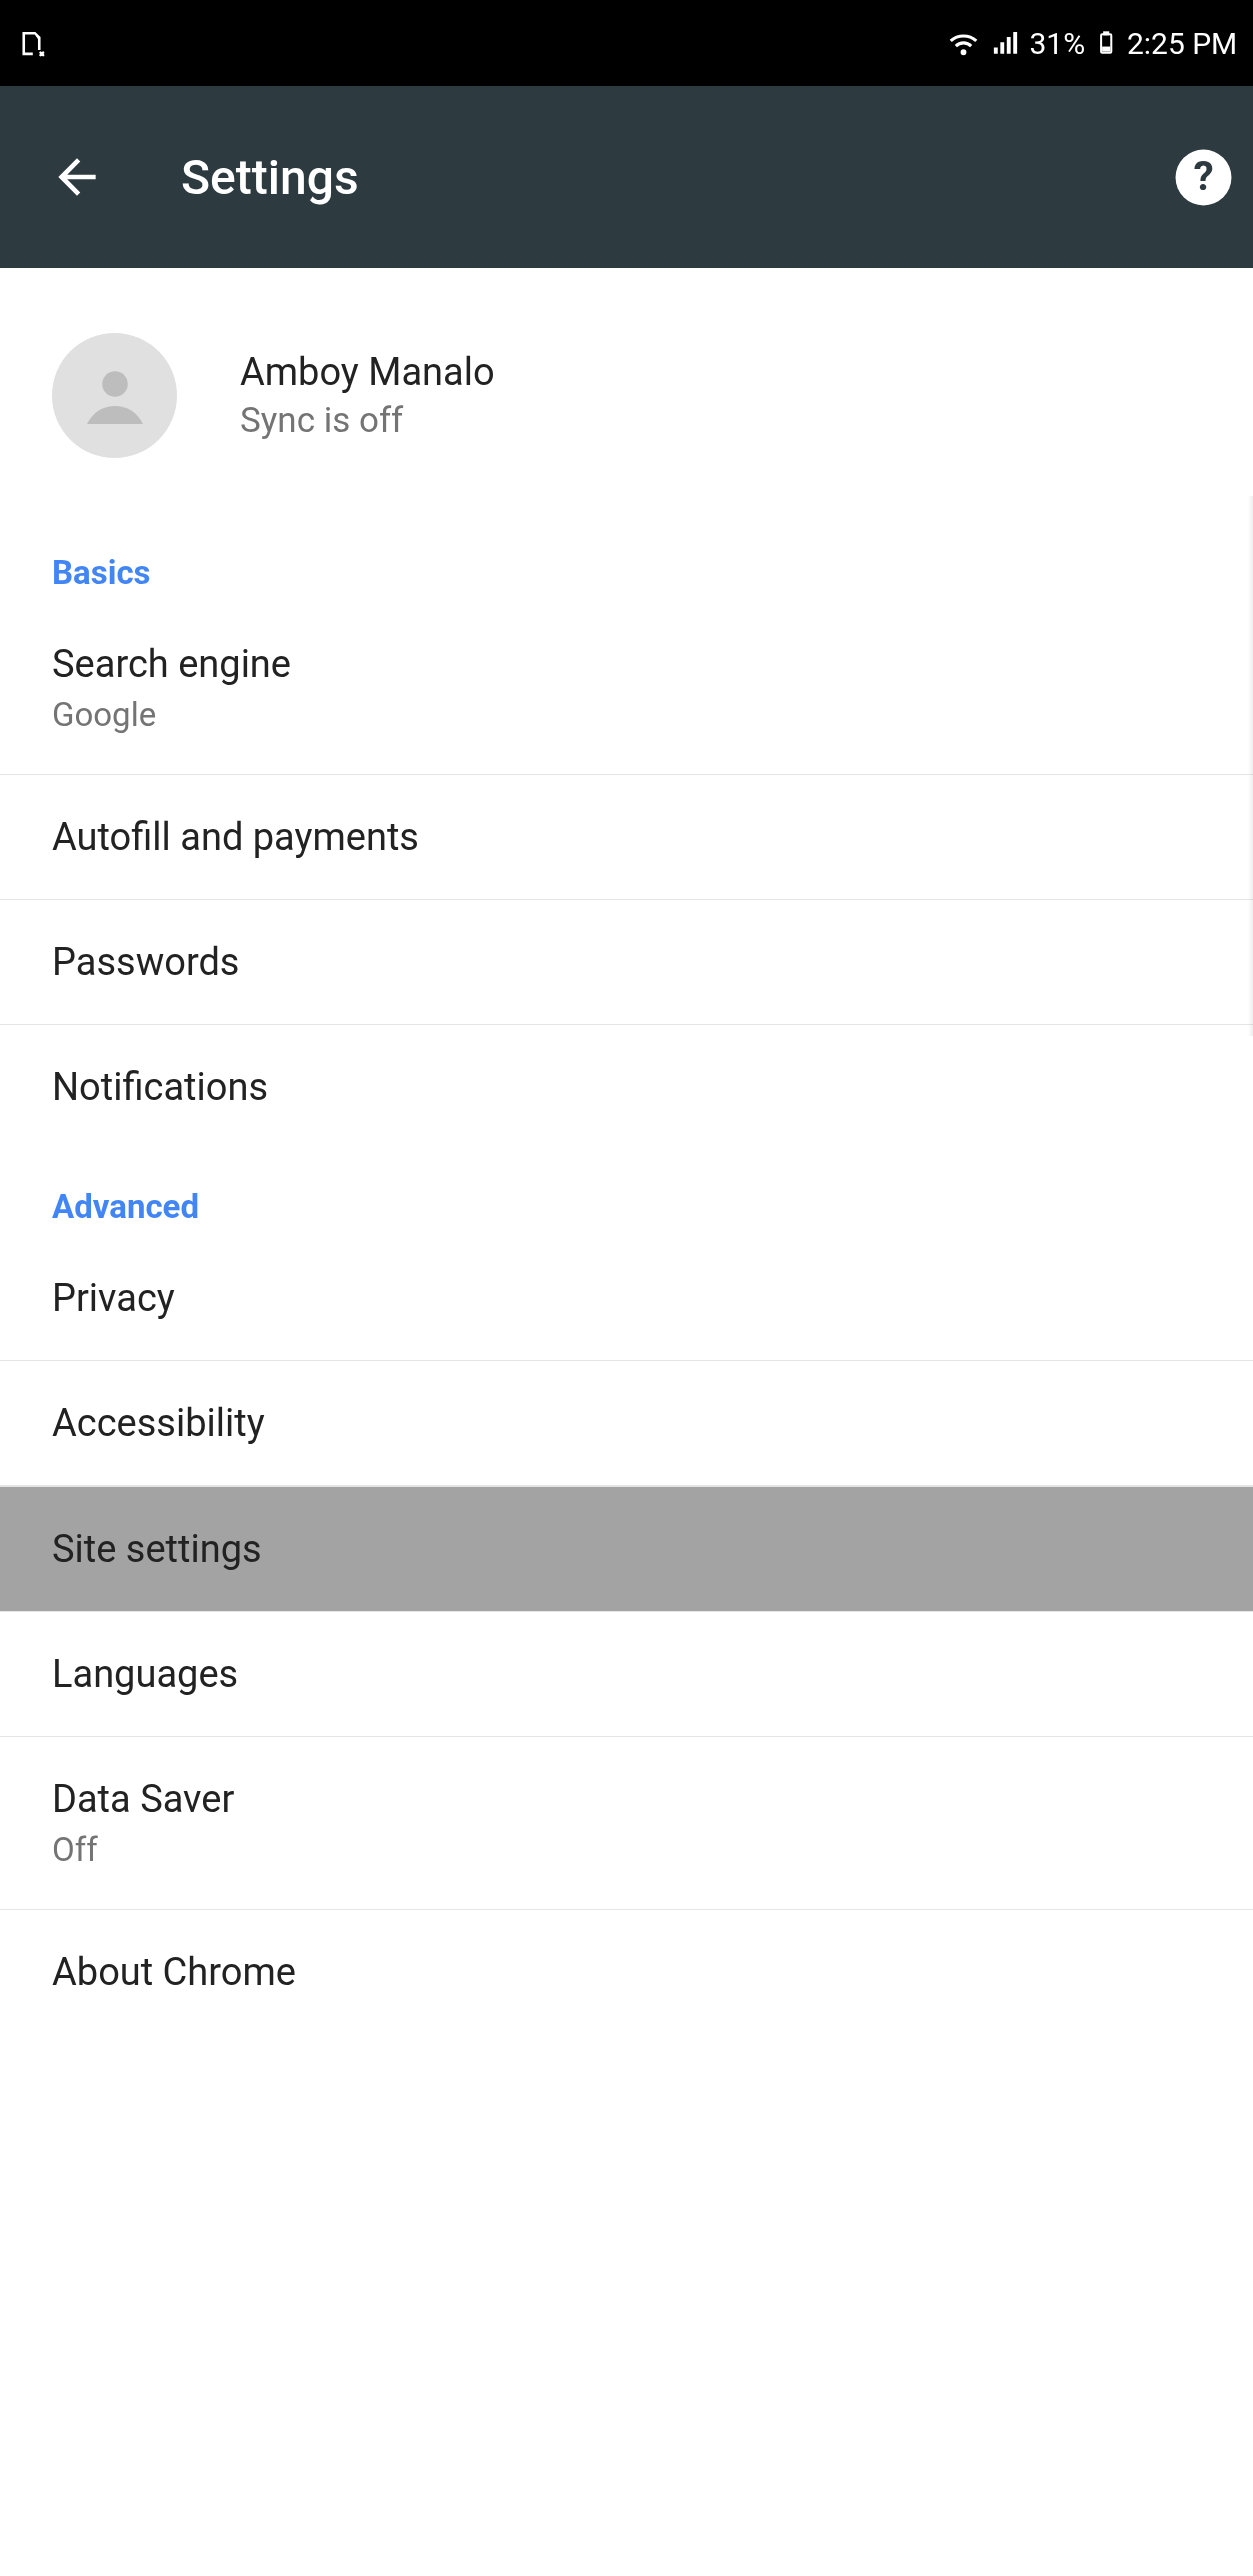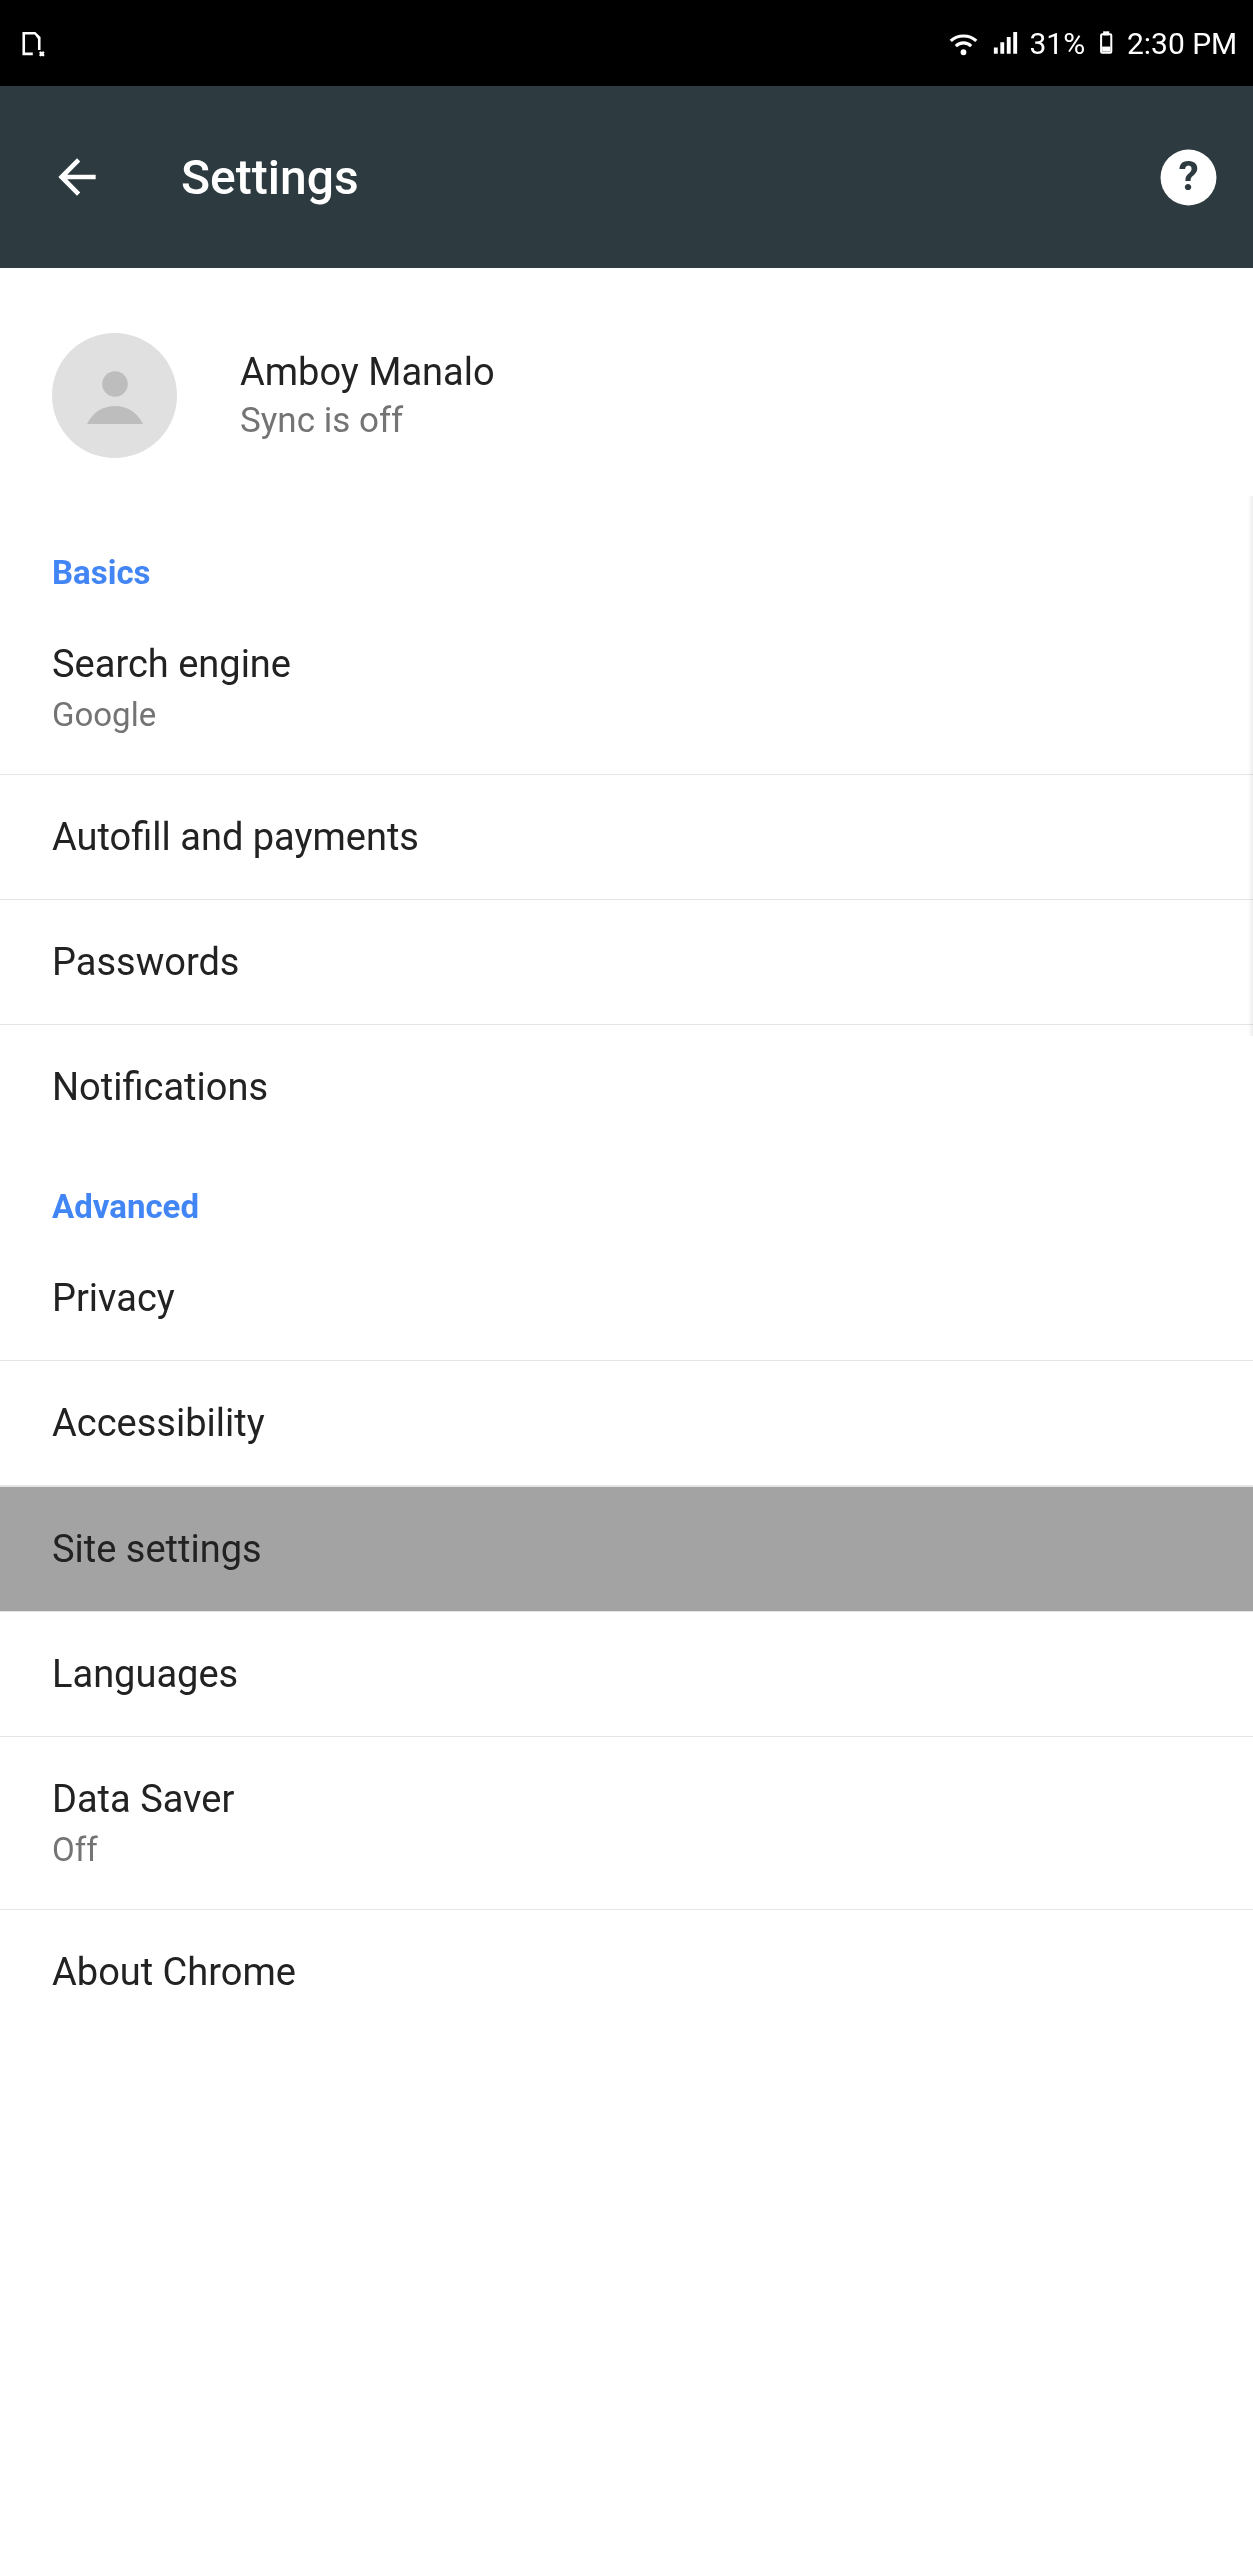--- a/index.html
+++ b/index.html
@@ -11,21 +11,21 @@
     justify-content:space-between; padding:0 15.7px; color:#ffffff;
   }
   .status-left { display:flex; align-items:center; gap:10.4px; }
   .status-right { display:flex; align-items:center; gap:8.7px; font-size:30px; }
   .status-right svg { display:block; }
   .doc-icon { width:31px; height:31px; }
   
   
   .app-bar {
     height:182px; background:#2d3a3f; display:flex; align-items:center;
-    padding:0 34px 0 33px; color:#ffffff;
+    padding:0 19px 0 33px; color:#ffffff;
   }
   .back-btn { width:87px; height:87px; display:flex; align-items:center; justify-content:center; }
   .app-title { font-size:48px; font-weight:500; margin-left:61px; flex:1; }
   .help-btn { width:61px; height:61px; display:flex; align-items:center; justify-content:center; }
   
   
   .content { background:#ffffff; }
   
   
   .account-row { display:flex; align-items:center; padding:57px 26px 57px 52px; gap:63px;margin-top:8px; }
@@ -85,21 +85,21 @@
       </svg>
     </span>
     <span>31%</span>
     <span>
       <svg viewBox="0 0 24 24" width="24.4" height="35" fill="none" stroke="#ffffff" stroke-width="2">
         <rect x="7" y="3" width="10" height="18" rx="1"></rect>
         <rect x="10" y="1" width="4" height="2" fill="#ffffff"></rect>
         <rect x="8" y="15" width="8" height="5" fill="#ffffff" stroke="none"></rect>
       </svg>
     </span>
-    <span>2:30 PM</span>
+    <span>2:25 PM</span>
   </div>
 </div>
 
 <div class="app-bar">
   <div class="back-btn">
     <svg viewBox="0 0 24 24" width="56" height="56" fill="#ffffff">
       <path d="M20 11H7.8l5.6-5.6L12 4l-8 8 8 8 1.4-1.4L7.8 13H20z"></path>
     </svg>
   </div>
   <div class="app-title">Settings</div>

